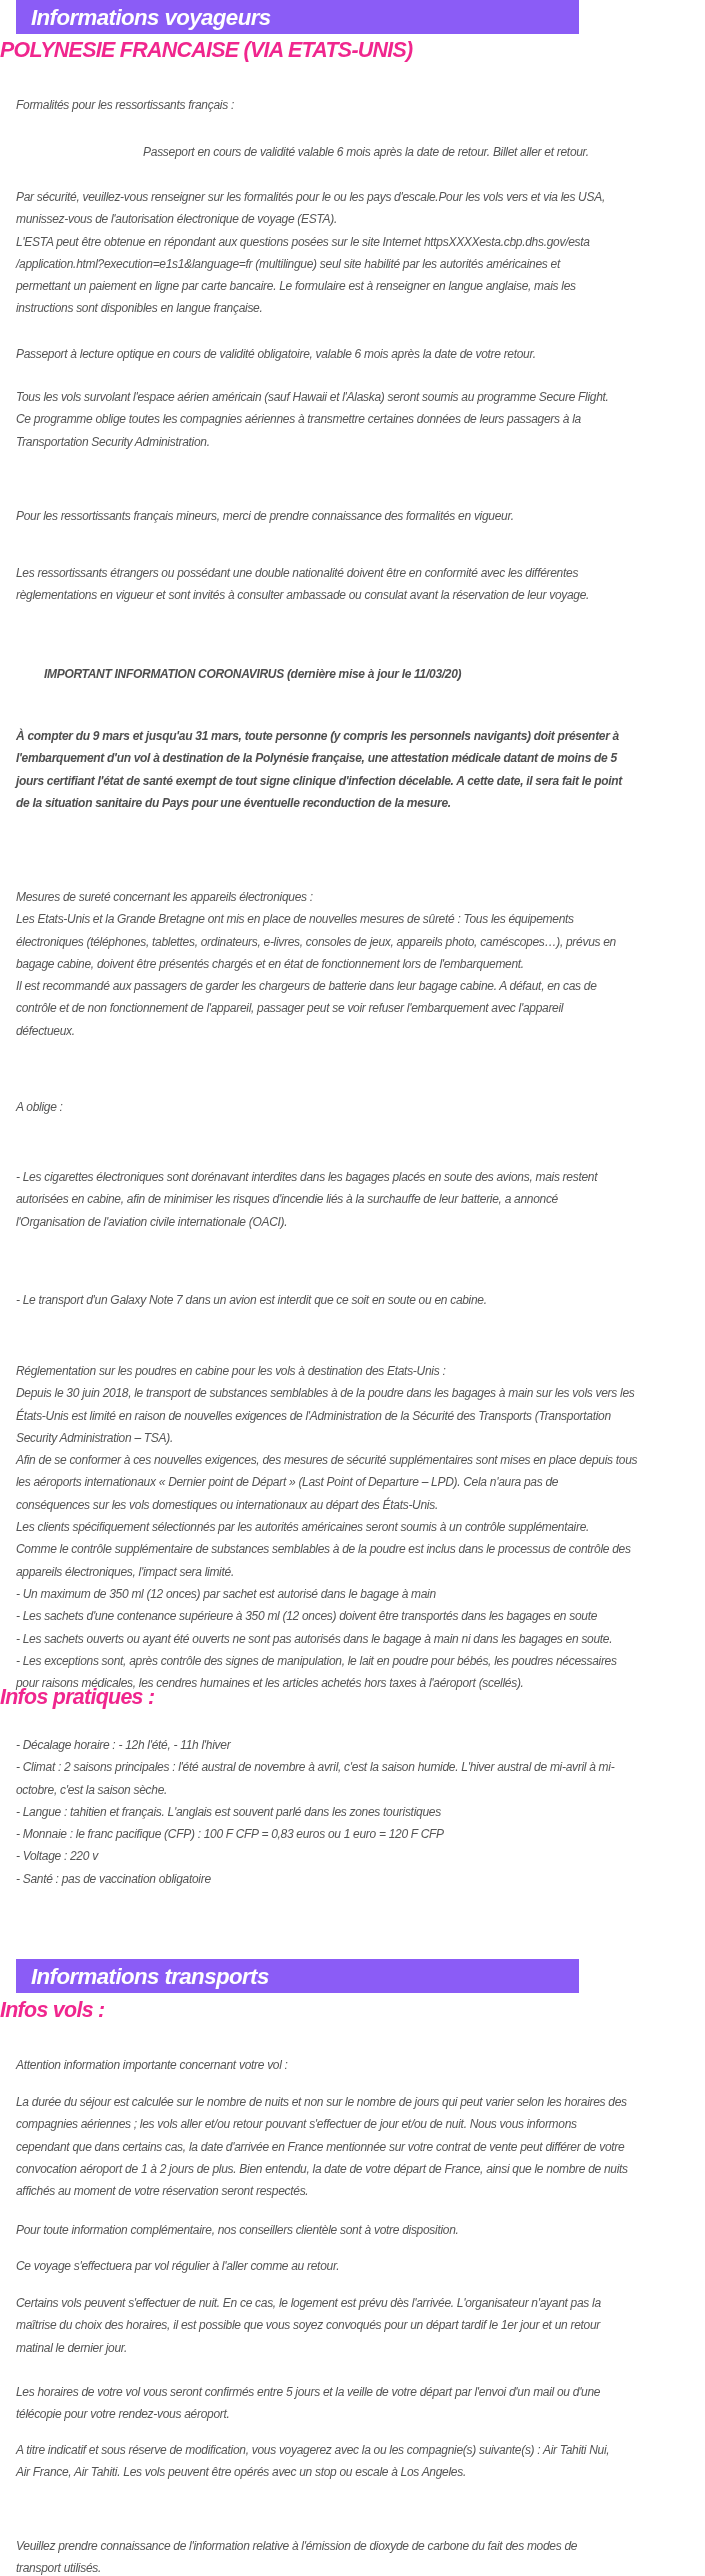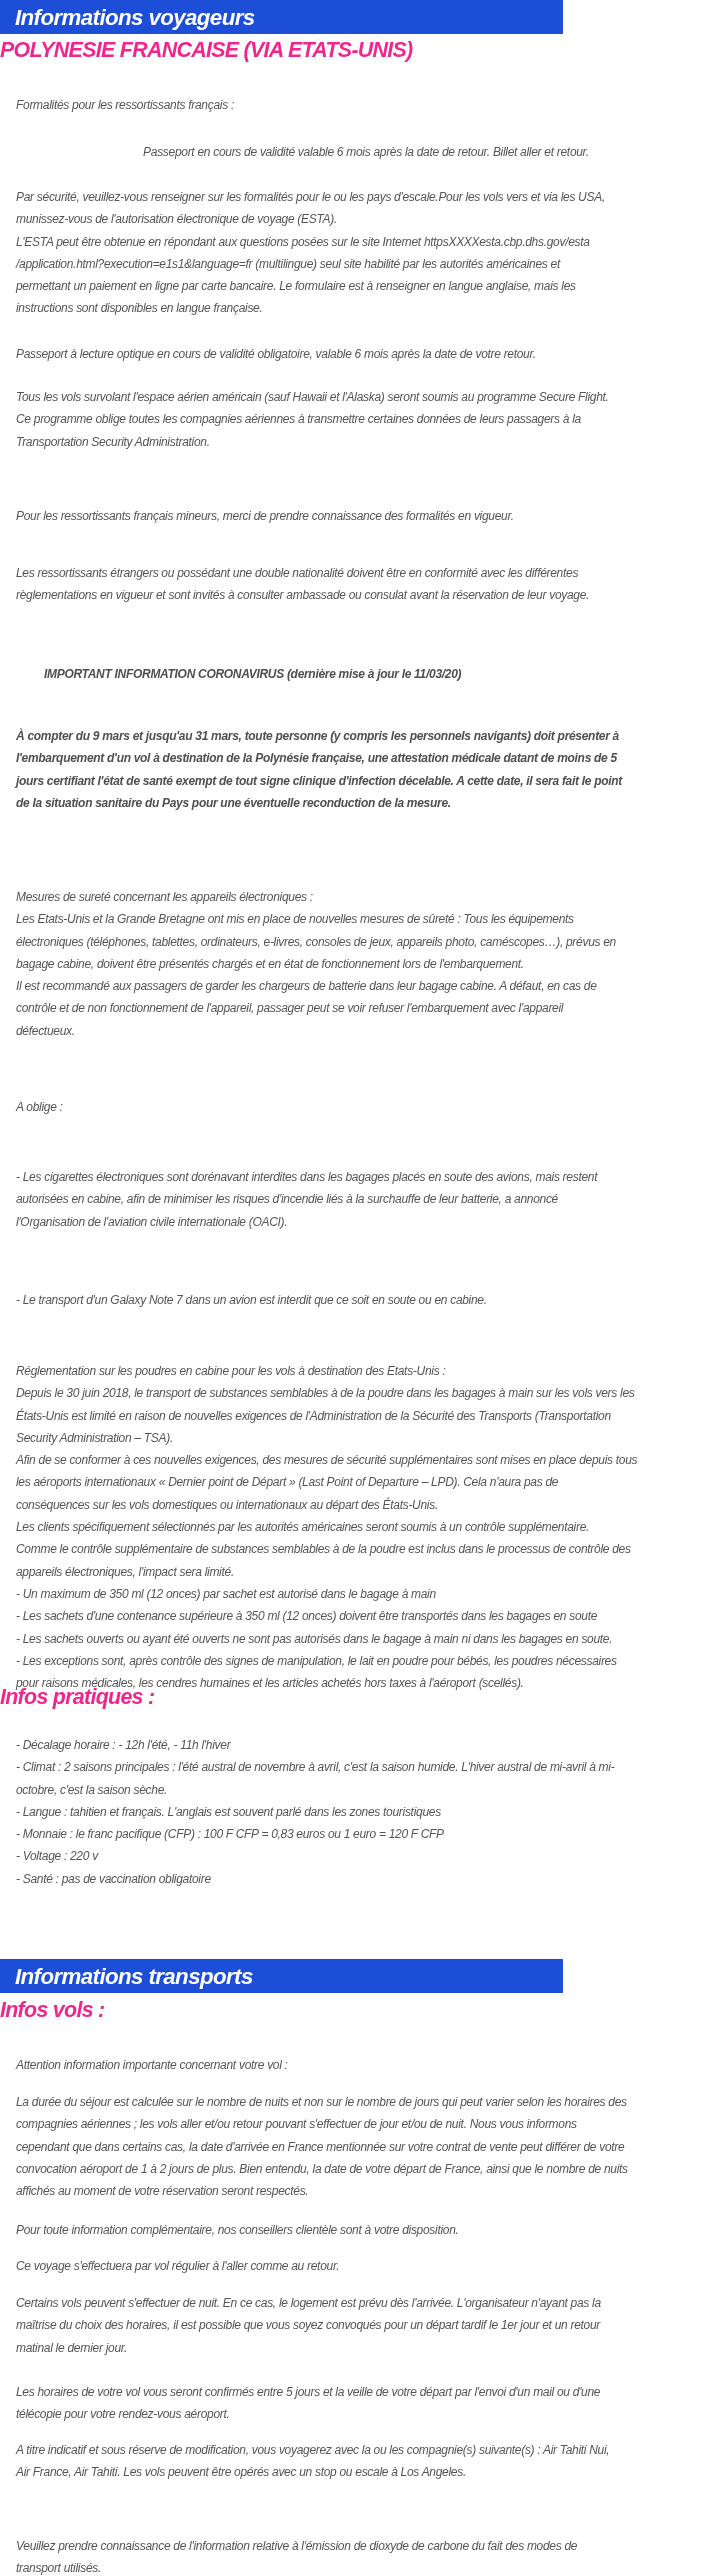--- a/index.html
+++ b/index.html
@@ -1,18 +1,18 @@
 <!DOCTYPE html>
 <html style="font-size:15px"><head>
 <meta charset="utf-8">
 <style>
   html, body { margin: 0; padding: 0; background: #ffffff; }
   body { width: 705px; height: 2576px; position: relative; overflow: hidden;
          font-family: "Liberation Sans", sans-serif; }
-  .band { position: absolute; left: 0; width: 563px; height: 34px; background: #1d4ed8; }
+  .band { position: absolute; left: 16px; width: 563px; height: 34px; background: #8b5cf6; }
   .band h2 { margin: 0; padding-left: 15px; line-height: 35px; color: #ffffff;
              font-family: "Liberation Sans Narrow", "Liberation Sans", sans-serif;
              font-style: italic; font-weight: bold; font-size: 22.3px; letter-spacing: -0.6px; }
   .pink { position: absolute; left: 0; margin: 0; color: #f0268e;
           font-family: "Liberation Sans", sans-serif; font-style: italic; font-weight: bold;
           font-size: 21.4px; letter-spacing: -0.7px; line-height: 26px; }
   .p { position: absolute; left: 0; width: 700px; margin: 16px; color: #555555;
        font-family: "Liberation Sans", sans-serif; font-style: italic;
        font-size: 12px; line-height: 22.3px; letter-spacing: -0.3px; }
   .p.b { font-weight: bold; color: #4f4f4f; }

